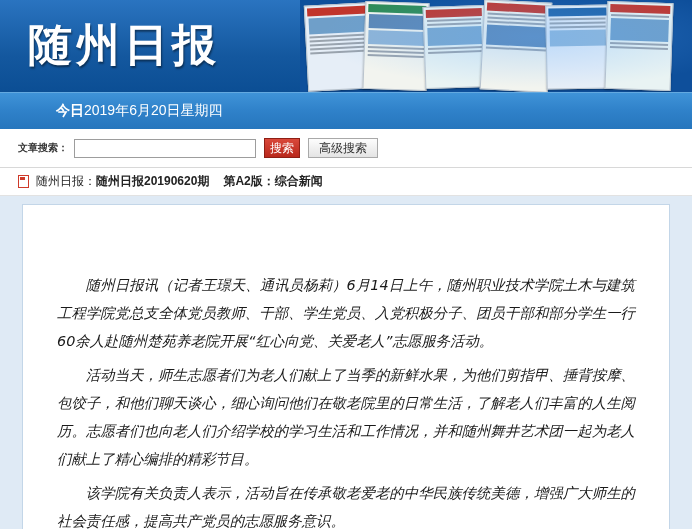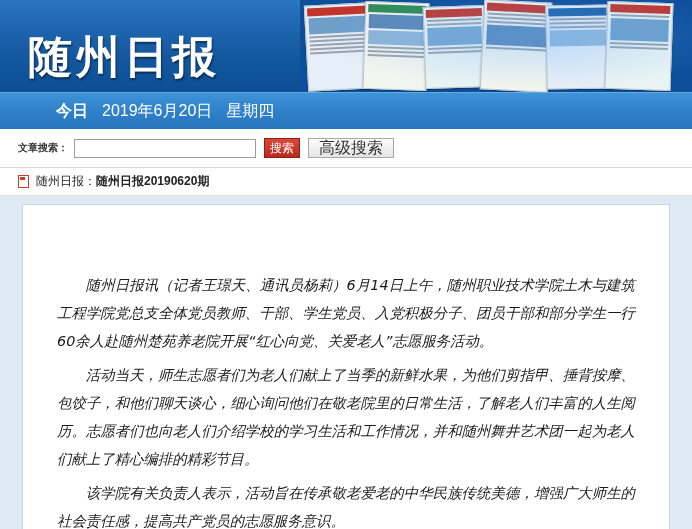--- a/index.html
+++ b/index.html
@@ -29,21 +29,21 @@
     overflow: hidden;
   }
   .masthead-left {
     position: absolute;
     left: 0; top: 0;
     width: 300px; height: 92px;
     background: linear-gradient(180deg, #2a74c0 0%, #14589f 60%, #0b4e94 100%);
   }
   .masthead-title {
     position: absolute;
-    left: 28px; top: 28px;
+    left: 28px; top: 16px;
     font-family: Liberation Sans, sans-serif;
     font-weight: bold;
     font-size: 44px;
     letter-spacing: 4px;
     color: #ffffff;
     text-shadow: 1px 2px 2px rgba(0,0,0,0.45);
     white-space: nowrap;
     text-align: center;
   }
   
@@ -104,23 +104,22 @@
     height: 36px;
     background: linear-gradient(180deg, #3f93d8 0%, #2f81c9 50%, #2676bd 100%);
     border-top: 1px solid #63a9e0;
   }
   .datebar-inner {
     position: absolute;
     left: 56px; top: 0;
     height: 36px;
     display: flex;
     align-items: center;
-    gap: 14px;
     color: #ffffff;
-    font-size: 16px;
+    font-size: 14px;
     white-space: nowrap;
   }
   .datebar-today {
     font-weight: bold;
   }
 
   
   .searchbar {
     position: relative;
     width: 692px;
@@ -157,21 +156,21 @@
     height: 20px;
     padding: 0 5px;
     line-height: 18px;
     cursor: pointer;
     white-space: nowrap;
   }
   .btn-adv {
     margin-left: 8px;
     background: linear-gradient(180deg, #fdfdfd 0%, #e4e4e4 100%);
     color: #333333;
-    font-size: 16px;
+    font-size: 12px;
     border: 1px solid #a9a9a9;
     height: 20px;
     padding: 0 10px;
     line-height: 18px;
     cursor: pointer;
     white-space: nowrap;
   }
 
   
   .breadcrumb {
@@ -322,20 +321,21 @@
     <span class="search-label">文章搜索：</span>
     <input class="search-input" type="text" value="" placeholder="" style="">
     <button class="btn-search">搜索</button>
     <button class="btn-adv">高级搜索</button>
   </div>
 
   <div class="breadcrumb">
     <span class="bc-icon"></span>
     <span class="bc-text">随州日报：</span>
     <span class="bc-text" style="margin-left:0;font-weight:bold;">随州日报20190620期</span>
+    <span class="bc-text" style="margin-left:14px;font-weight:bold;">第A2版：综合新闻</span>
   </div>
 
   <div class="article-wrap">
     <div class="article">
       <div class="article-body">
         <p>随州日报讯（记者王璟天、通讯员杨莉）6月14日上午，随州职业技术学院土木与建筑工程学院党总支全体党员教师、干部、学生党员、入党积极分子、团员干部和部分学生一行60余人赴随州楚苑养老院开展“红心向党、关爱老人”志愿服务活动。</p>
         <p>活动当天，师生志愿者们为老人们献上了当季的新鲜水果，为他们剪指甲、捶背按摩、包饺子，和他们聊天谈心，细心询问他们在敬老院里的日常生活，了解老人们丰富的人生阅历。志愿者们也向老人们介绍学校的学习生活和工作情况，并和随州舞井艺术团一起为老人们献上了精心编排的精彩节目。</p>
         <p>该学院有关负责人表示，活动旨在传承敬老爱老的中华民族传统美德，增强广大师生的社会责任感，提高共产党员的志愿服务意识。</p>
       </div>
     </div>

